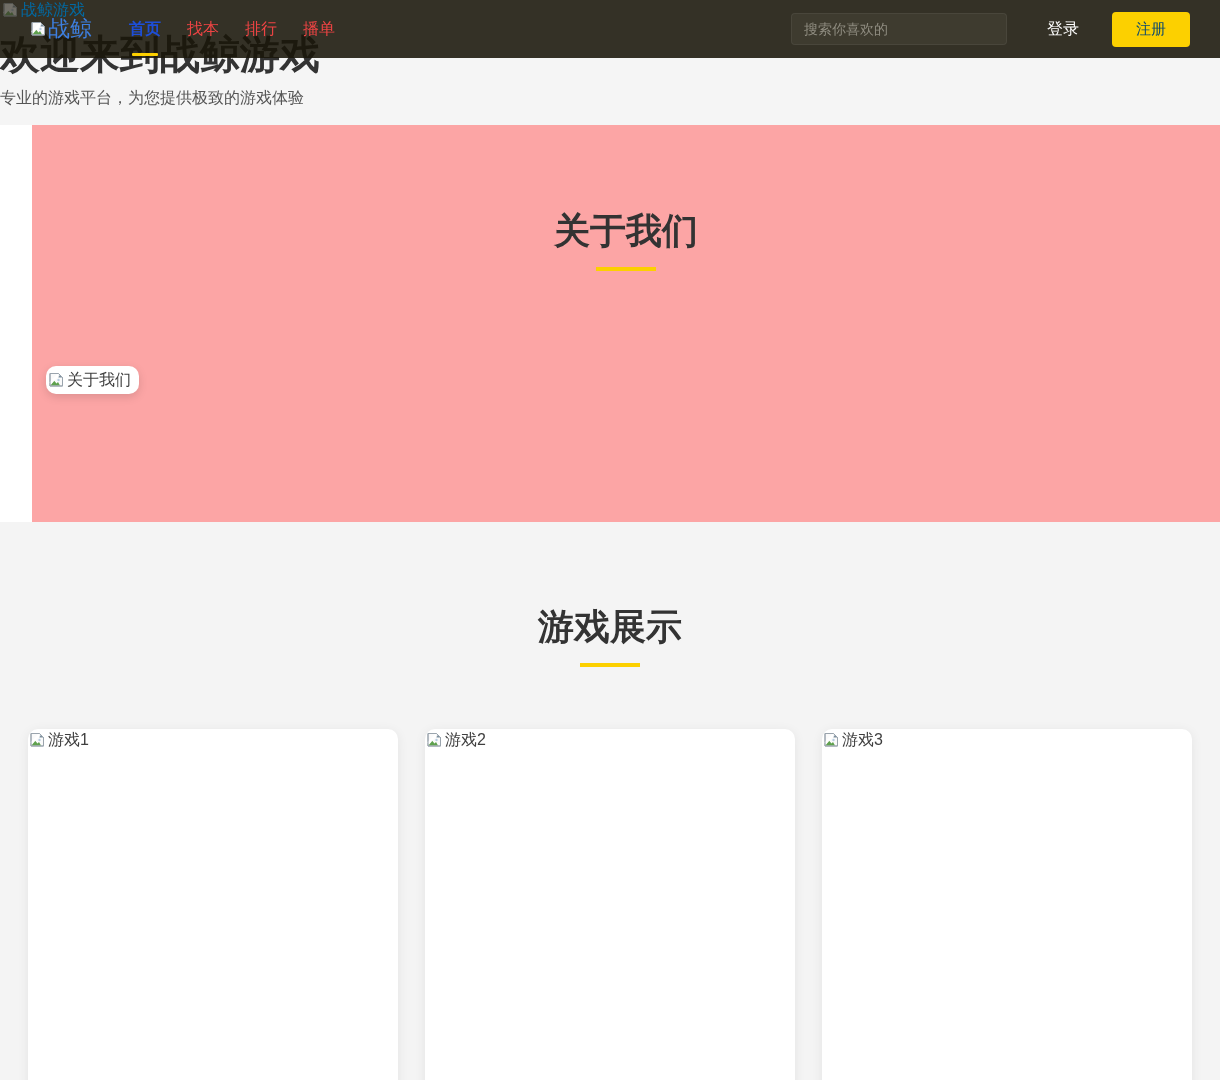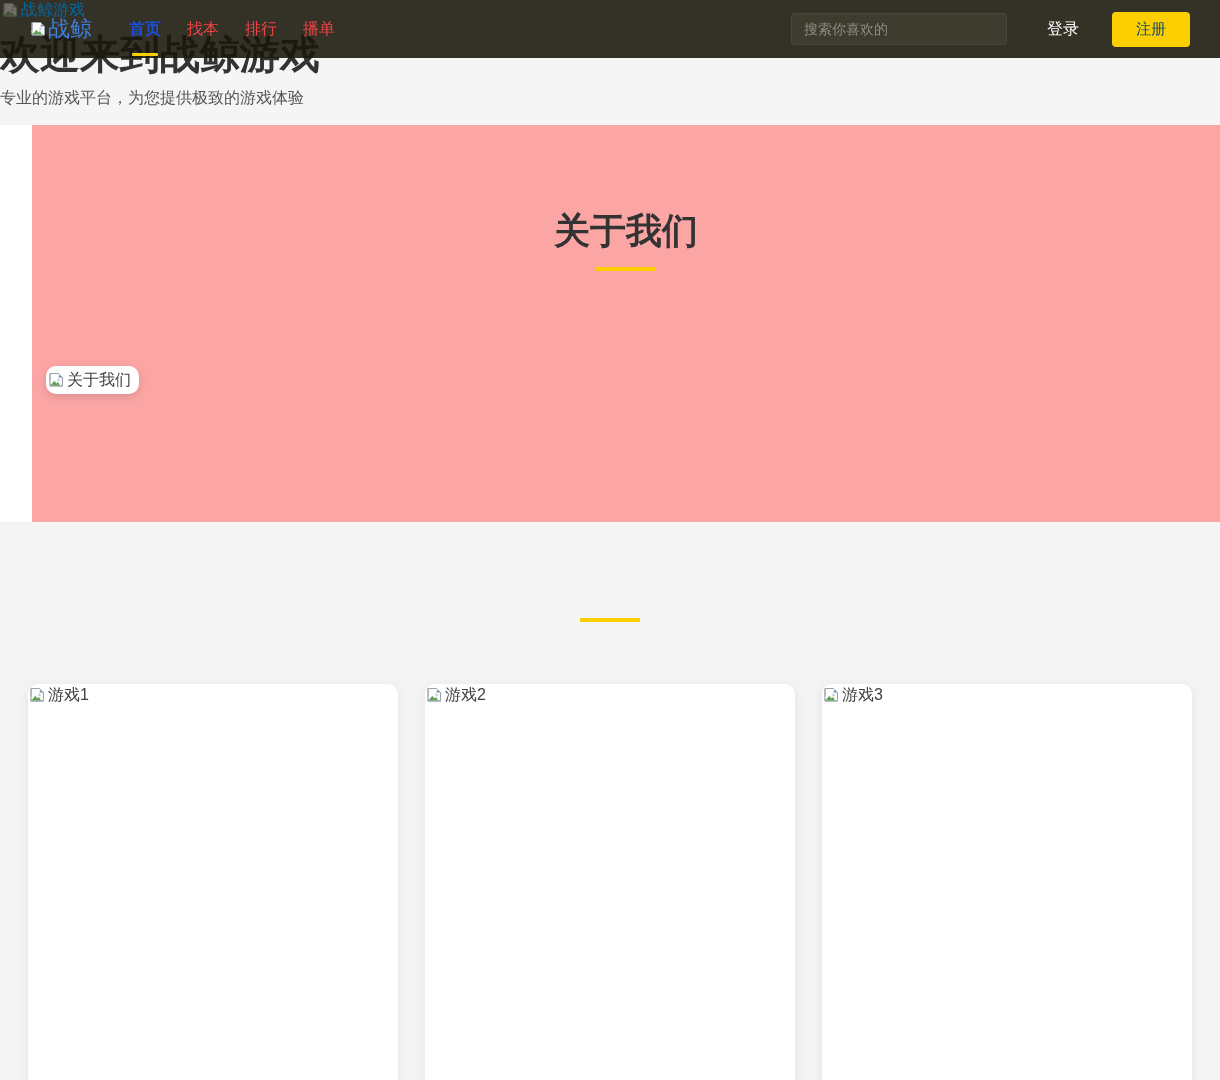--- a/index.html
+++ b/index.html
@@ -154,20 +154,21 @@
         <svg width="16" height="16" viewBox="0 0 16 16">
             <use href="#broken-img-icon"></use>
           </svg>
         <span>关于我们</span>
       </span>
     </div>
   </div>
 </section>
 
 <section class="games">
+  <h2 class="section-title">游戏展示</h2>
   <div class="title-bar"></div>
   <div class="cards-row">
     <div class="game-card">
       <span class="img-broken">
         <svg width="16" height="16" viewBox="0 0 16 16">
             <use href="#broken-img-icon"></use>
           </svg>
         <span>游戏1</span>
       </span>
     </div>

